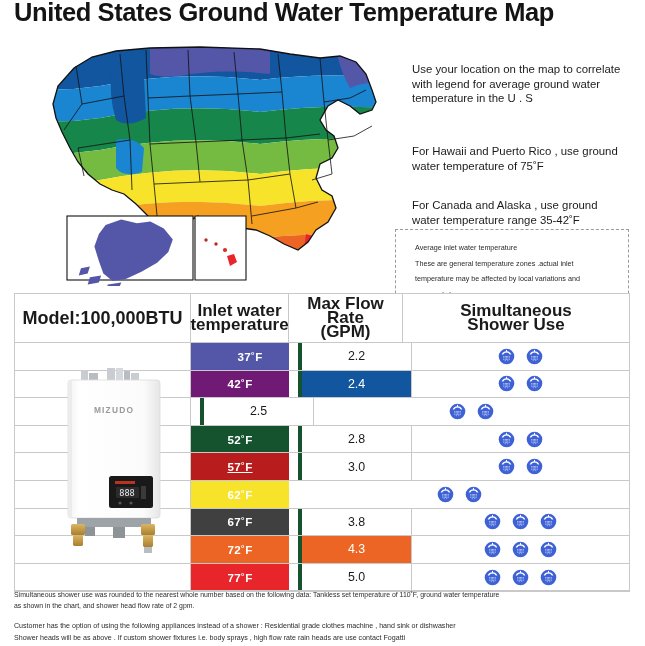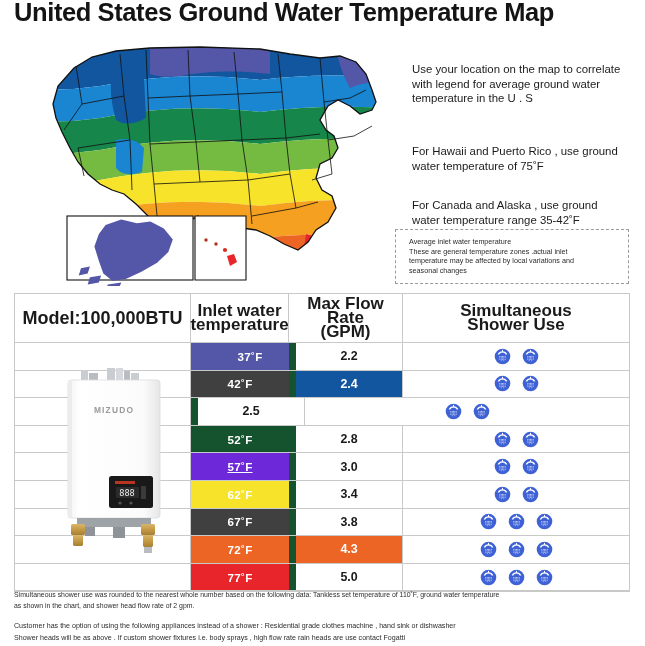--- a/index.html
+++ b/index.html
@@ -30,21 +30,21 @@
   .info-2{top:136px;}
   .info-3{top:190px;}
 
   .note{
     position:absolute;left:395px;top:229px;width:234px;
     border:1px dashed #9a9a9a;
     padding:7px 9px 8px 13px;
     box-sizing:border-box;
     font-size:7.2px;line-height:9.6px;color:#2a2a2a;
   }
-  .note p{margin:0;}
+  .note p{margin:6px;}
 
   
   .table{
     position:absolute;left:14px;top:293px;width:616px;
     border:1px solid #c9c9c9;
     box-sizing:border-box;
     background:#fff;
   }
   .thead{display:flex;height:48px;border-bottom:1px solid #c9c9c9;}
   .th{
@@ -61,23 +61,23 @@
   .row{display:flex;height:26.6px;border-bottom:1px solid #c9c9c9;}
   .row:last-child{border-bottom:none;}
   .cell-model{width:176px;border-right:1px solid #c9c9c9;box-sizing:border-box;}
   .cell-temp{
     width:98px;box-sizing:border-box;
     display:flex;align-items:center;justify-content:center;
     font-size:11.6px;font-weight:700;color:#ffffff;
     letter-spacing:0.3px;
   }
   .cell-flow{
-    width:114px;border-right:1px solid #c9c9c9;border-left:7px solid #14532d;box-sizing:border-box;
+    width:114px;border-right:1px solid #c9c9c9;border-left:4px solid #14532d;box-sizing:border-box;
     display:flex;align-items:center;justify-content:center;
-    font-size:12.4px;font-weight:700;color:#1a1a1a;
+    font-size:12.4px;font-weight:400;color:#1a1a1a;margin-left:9px;
   }
   .cell-flow.hl{color:#ffffff;}
   .cell-show{
     flex:1;box-sizing:border-box;
     display:flex;align-items:center;justify-content:center;
     gap:11px;
   }
   .shower-ico{display:block;}
 
   
@@ -277,21 +277,21 @@
               <rect x="11.55" y="15.30" width="0.9" height="1.25" fill="#ffffff"></rect>
               <rect x="13.45" y="15.30" width="0.9" height="1.25" fill="#ffffff"></rect>
               <rect x="15.35" y="15.30" width="0.9" height="1.25" fill="#ffffff"></rect>
               <rect x="9.65" y="17.30" width="0.9" height="1.25" fill="#ffffff"></rect>
               <rect x="13.45" y="17.30" width="0.9" height="1.25" fill="#ffffff"></rect>
             </svg>
           </div>
         </div>
         <div class="row">
           <div class="cell-model"></div>
-          <div class="cell-temp" style="background: #404040;">42˚F</div>
+          <div class="cell-temp" style="background: #701a75;">42˚F</div>
           <div class="cell-flow hl" style="background: rgb(17, 86, 158);">2.4</div>
           <div class="cell-show">
             <svg width="17" height="17" viewBox="0 0 24 24" class="shower-ico">
               <circle cx="12" cy="12" r="11" fill="#3e62d6"></circle>
               <path d="M5.2 9.2 C6.4 6.2 9 4.6 12 4.6 C15 4.6 17.6 6.2 18.8 9.2 L16.6 9.2 C15.6 7.3 13.9 6.3 12 6.3 C10.1 6.3 8.4 7.3 7.4 9.2 Z" fill="#ffffff"></path>
               <rect x="11.3" y="2.6" width="1.4" height="3.4" fill="#ffffff"></rect>
               <rect x="7.75" y="11.30" width="0.9" height="1.25" fill="#ffffff"></rect>
               <rect x="9.65" y="11.30" width="0.9" height="1.25" fill="#ffffff"></rect>
               <rect x="11.55" y="11.30" width="0.9" height="1.25" fill="#ffffff"></rect>
               <rect x="13.45" y="11.30" width="0.9" height="1.25" fill="#ffffff"></rect>
@@ -429,21 +429,21 @@
               <rect x="11.55" y="15.30" width="0.9" height="1.25" fill="#ffffff"></rect>
               <rect x="13.45" y="15.30" width="0.9" height="1.25" fill="#ffffff"></rect>
               <rect x="15.35" y="15.30" width="0.9" height="1.25" fill="#ffffff"></rect>
               <rect x="9.65" y="17.30" width="0.9" height="1.25" fill="#ffffff"></rect>
               <rect x="13.45" y="17.30" width="0.9" height="1.25" fill="#ffffff"></rect>
             </svg>
           </div>
         </div>
         <div class="row">
           <div class="cell-model"></div>
-          <div class="cell-temp" style="background: #6d28d9; text-decoration: underline;">57˚F</div>
+          <div class="cell-temp" style="background: #b91c1c; text-decoration: underline;">57˚F</div>
           <div class="cell-flow">3.0</div>
           <div class="cell-show">
             <svg width="17" height="17" viewBox="0 0 24 24" class="shower-ico">
               <circle cx="12" cy="12" r="11" fill="#3e62d6"></circle>
               <path d="M5.2 9.2 C6.4 6.2 9 4.6 12 4.6 C15 4.6 17.6 6.2 18.8 9.2 L16.6 9.2 C15.6 7.3 13.9 6.3 12 6.3 C10.1 6.3 8.4 7.3 7.4 9.2 Z" fill="#ffffff"></path>
               <rect x="11.3" y="2.6" width="1.4" height="3.4" fill="#ffffff"></rect>
               <rect x="7.75" y="11.30" width="0.9" height="1.25" fill="#ffffff"></rect>
               <rect x="9.65" y="11.30" width="0.9" height="1.25" fill="#ffffff"></rect>
               <rect x="11.55" y="11.30" width="0.9" height="1.25" fill="#ffffff"></rect>
               <rect x="13.45" y="11.30" width="0.9" height="1.25" fill="#ffffff"></rect>
@@ -481,21 +481,20 @@
               <rect x="13.45" y="15.30" width="0.9" height="1.25" fill="#ffffff"></rect>
               <rect x="15.35" y="15.30" width="0.9" height="1.25" fill="#ffffff"></rect>
               <rect x="9.65" y="17.30" width="0.9" height="1.25" fill="#ffffff"></rect>
               <rect x="13.45" y="17.30" width="0.9" height="1.25" fill="#ffffff"></rect>
             </svg>
           </div>
         </div>
         <div class="row">
           <div class="cell-model"></div>
           <div class="cell-temp" style="background: rgb(246, 227, 42); color: rgb(255, 255, 255);">62˚F</div>
-          <div class="cell-flow">3.4</div>
           <div class="cell-show">
             <svg width="17" height="17" viewBox="0 0 24 24" class="shower-ico">
               <circle cx="12" cy="12" r="11" fill="#3e62d6"></circle>
               <path d="M5.2 9.2 C6.4 6.2 9 4.6 12 4.6 C15 4.6 17.6 6.2 18.8 9.2 L16.6 9.2 C15.6 7.3 13.9 6.3 12 6.3 C10.1 6.3 8.4 7.3 7.4 9.2 Z" fill="#ffffff"></path>
               <rect x="11.3" y="2.6" width="1.4" height="3.4" fill="#ffffff"></rect>
               <rect x="7.75" y="11.30" width="0.9" height="1.25" fill="#ffffff"></rect>
               <rect x="9.65" y="11.30" width="0.9" height="1.25" fill="#ffffff"></rect>
               <rect x="11.55" y="11.30" width="0.9" height="1.25" fill="#ffffff"></rect>
               <rect x="13.45" y="11.30" width="0.9" height="1.25" fill="#ffffff"></rect>
               <rect x="15.35" y="11.30" width="0.9" height="1.25" fill="#ffffff"></rect>

